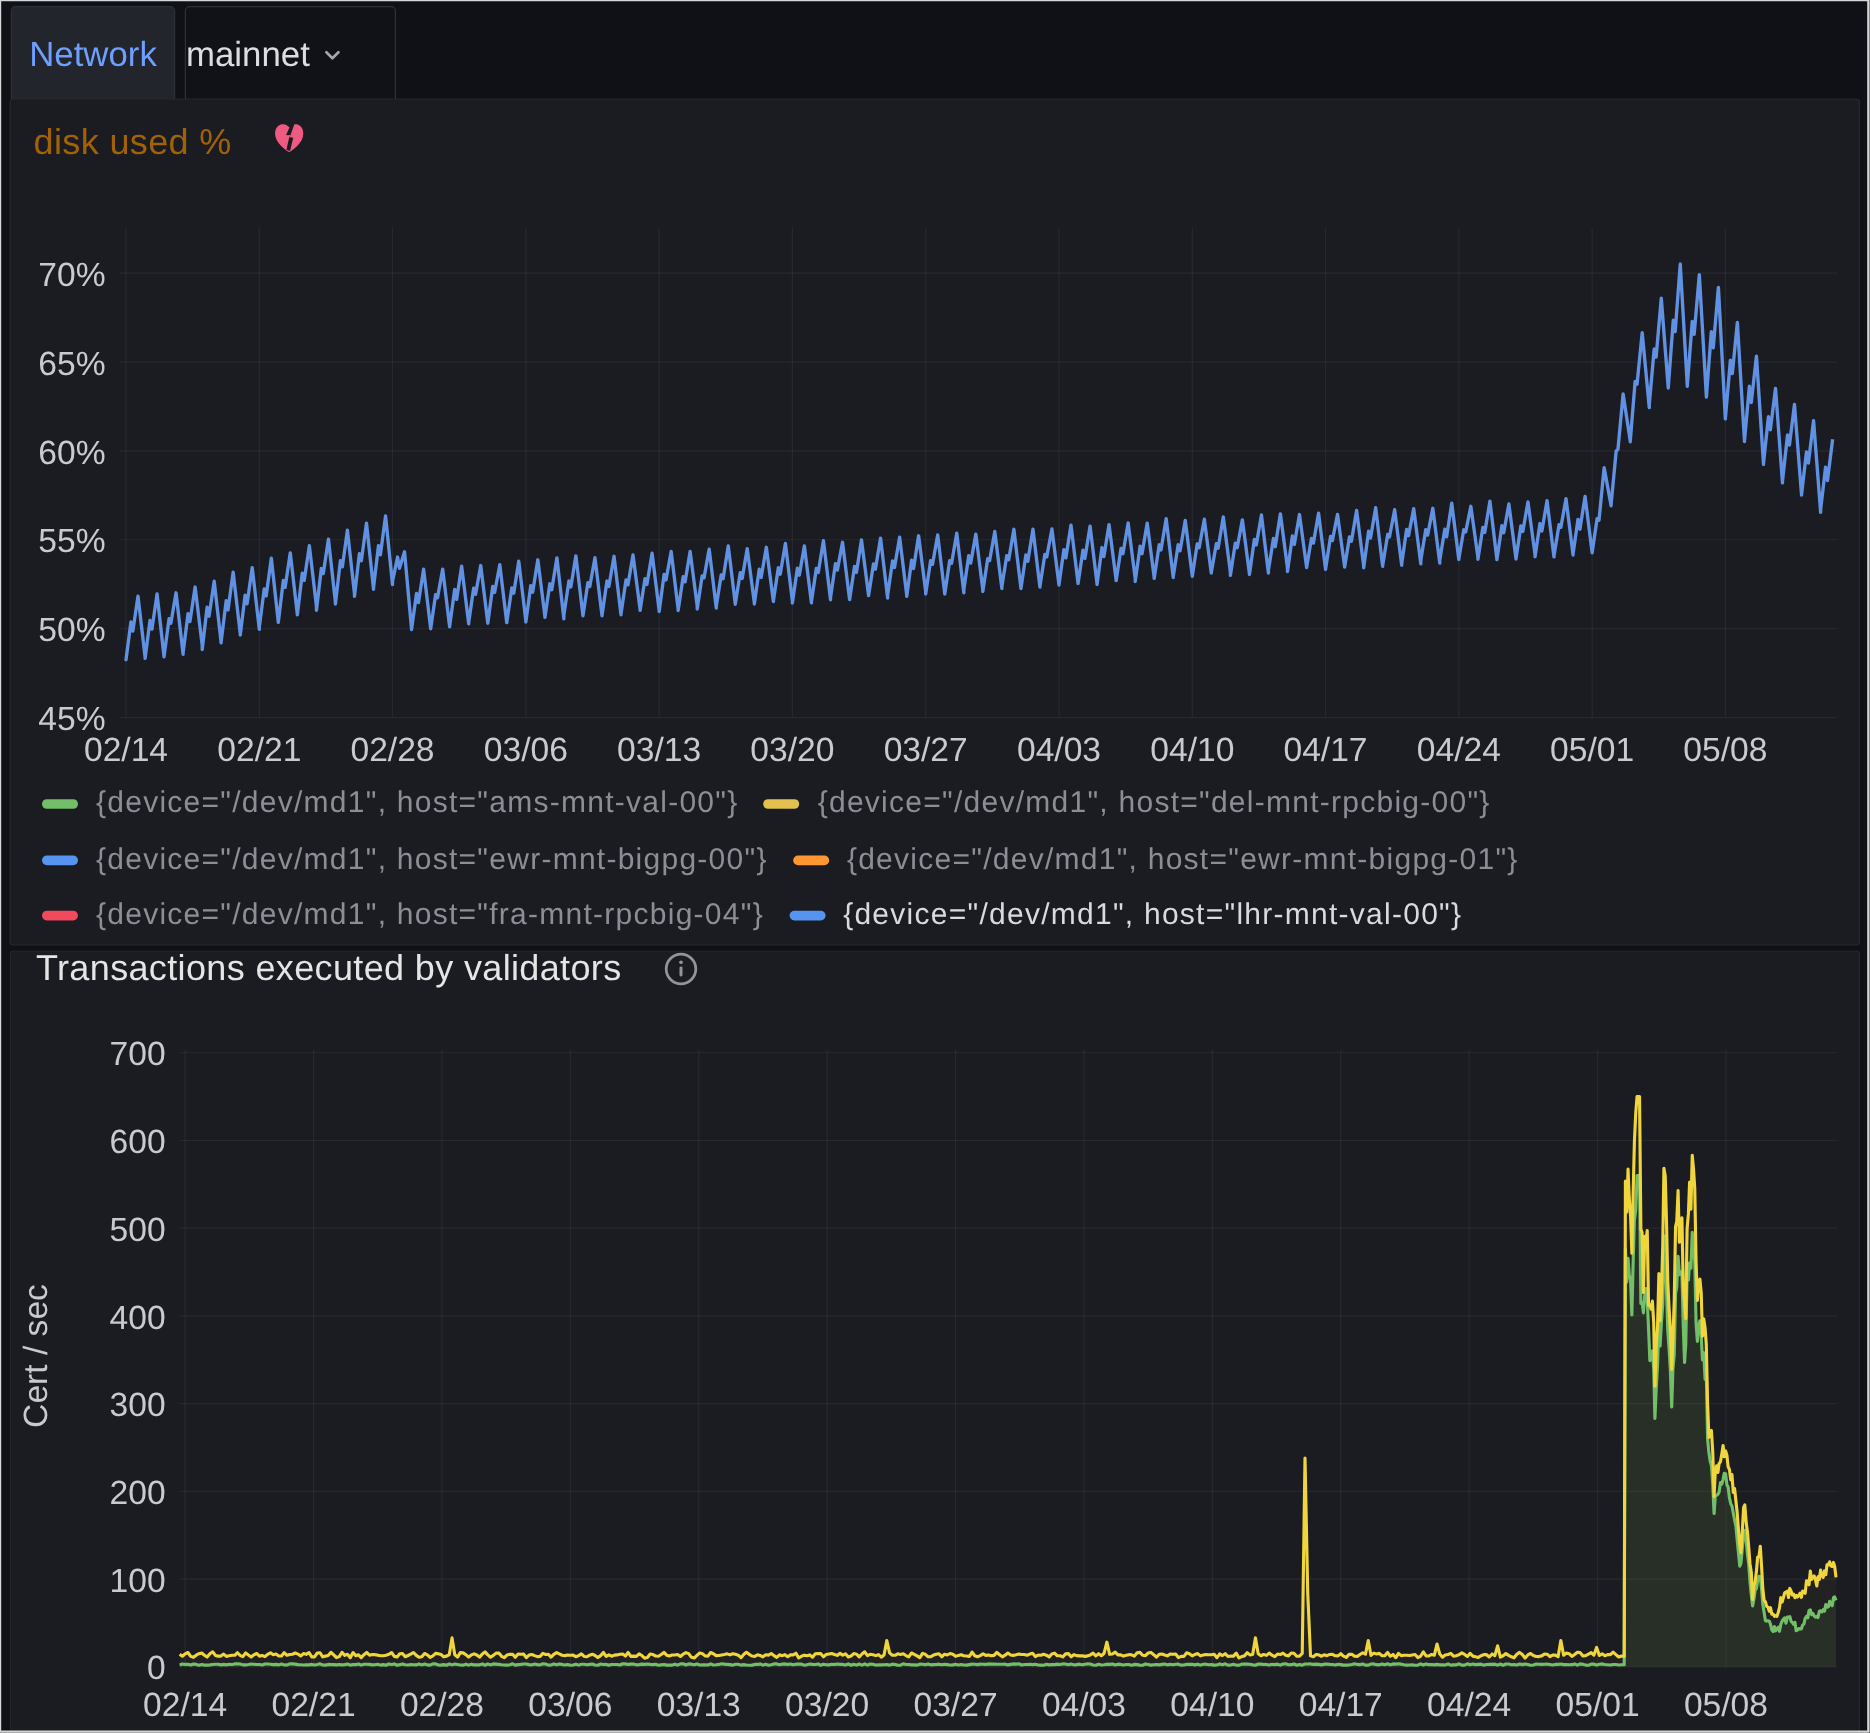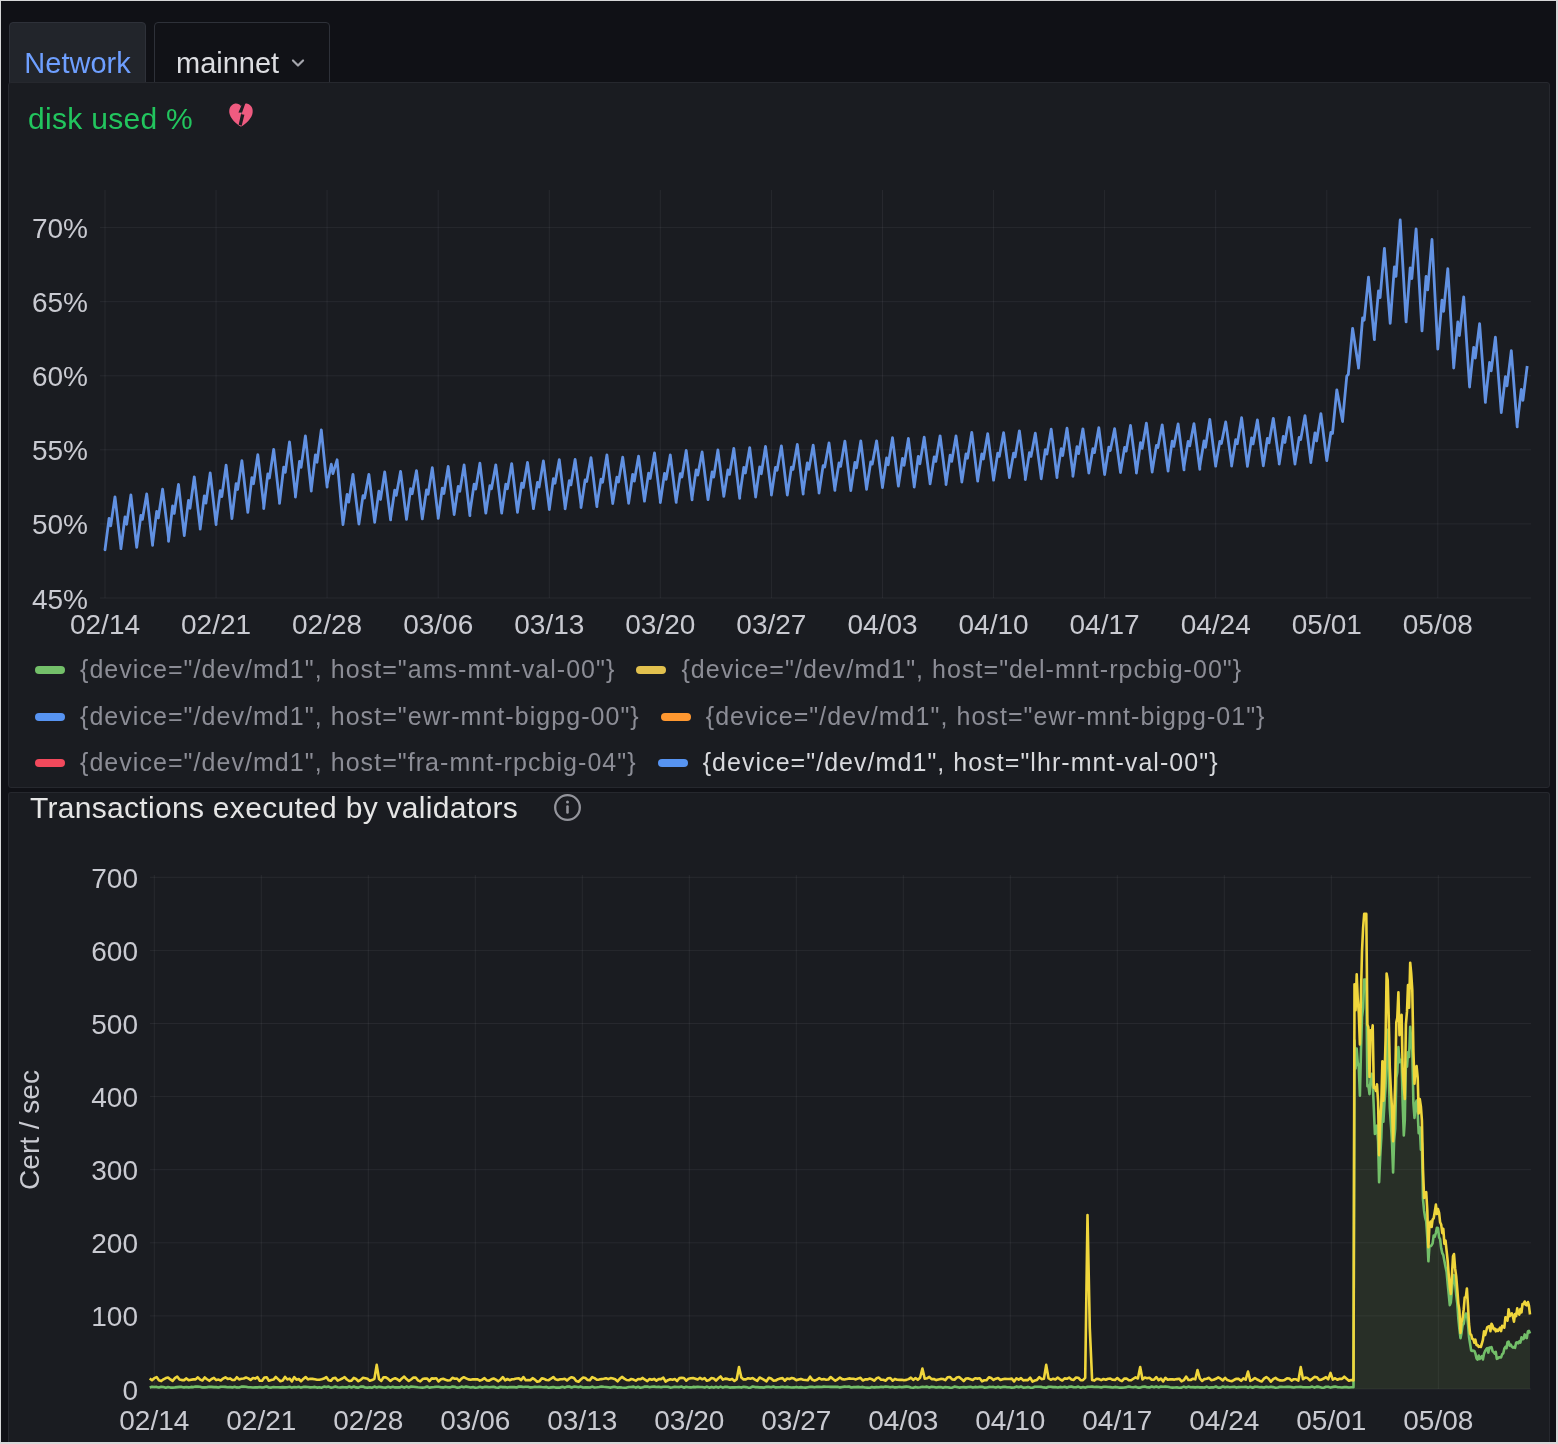--- a/index.html
+++ b/index.html
@@ -1,26 +1,26 @@
 <!DOCTYPE html>
 <html><head><meta charset="utf-8">
 <style>
   * { margin:0; padding:0; box-sizing:border-box; }
   html,body { width:1558px; height:1444px; background:#101116; overflow:hidden;
     font-family:"Liberation Sans", sans-serif; -webkit-font-smoothing:antialiased; }
   .panel { position:absolute; background:#1a1c21; border:1px solid #26282e; border-radius:3px; }
-  .chip { position:absolute; top:22px; height:82px; border-radius:4px; display:flex;
+  .chip { position:absolute; top:5px; height:82px; border-radius:4px; display:flex;
            align-items:center; font-size:29px; font-weight:500; }
   svg text { font-family:"Liberation Sans", sans-serif; font-size:28px; fill:#c9cad1; }
   .grid line { stroke:rgba(204,204,220,0.075); stroke-width:1; }
-  .ptitle { position:absolute; font-size:30px; font-weight:500; letter-spacing:0.3px; color:#22c55e; }
+  .ptitle { position:absolute; font-size:30px; font-weight:500; letter-spacing:0.3px; color:#a16207; }
 </style></head>
 <body>
   <div class="chip" style="left:9px;width:137px;background:#22252b;border:1px solid #2e3139;justify-content:center;color:#6e9fff">Network</div>
-  <div class="chip" style="left:154px;width:176px;background:#111217;border:1px solid #2e3139;padding-left:21px;color:#dcdde1">mainnet<svg width="22" height="22" viewBox="0 0 24 24" style="margin-left:8px">
+  <div class="chip" style="left:154px;width:176px;background:#111217;border:1px solid #2e3139;color:#dcdde1">mainnet<svg width="22" height="22" viewBox="0 0 24 24" style="margin-left:8px">
       <path d="M6.5 9.3 L12 14.8 L17.5 9.3" fill="none" stroke="#a5a6ad" stroke-width="2.4" stroke-linecap="round" stroke-linejoin="round"></path>
     </svg></div>
 
   <div class="panel" style="left:8px;top:82px;width:1542px;height:706px"></div>
   <div class="panel" style="left:8px;top:792px;width:1542px;height:658px;border-bottom:none"></div>
 
   <div class="ptitle" style="left:28px;top:102px">disk used %</div>
   <svg style="position:absolute;left:227px;top:96px" width="28" height="33" viewBox="0 0 24 28">
 <path fill="#ef5b80" d="M12 26.2 C11.6 26.2 3.9 21.4 2.3 15.6 C1.1 11.2 2.9 7.3 6.5 6.4 C8.8 5.9 11.0 6.9 12 8.6 C13.0 6.9 15.2 5.9 17.5 6.4 C21.1 7.3 22.9 11.2 21.7 15.6 C20.1 21.4 12.4 26.2 12 26.2 Z"></path>
 <path fill="#1a1c21" d="M13.6 5.2 L9.8 14.0 L12.3 14.3 L10.0 24.6 L12.6 25.4 L14.9 15.9 L12.4 15.6 L16.0 5.5 Z"></path>

